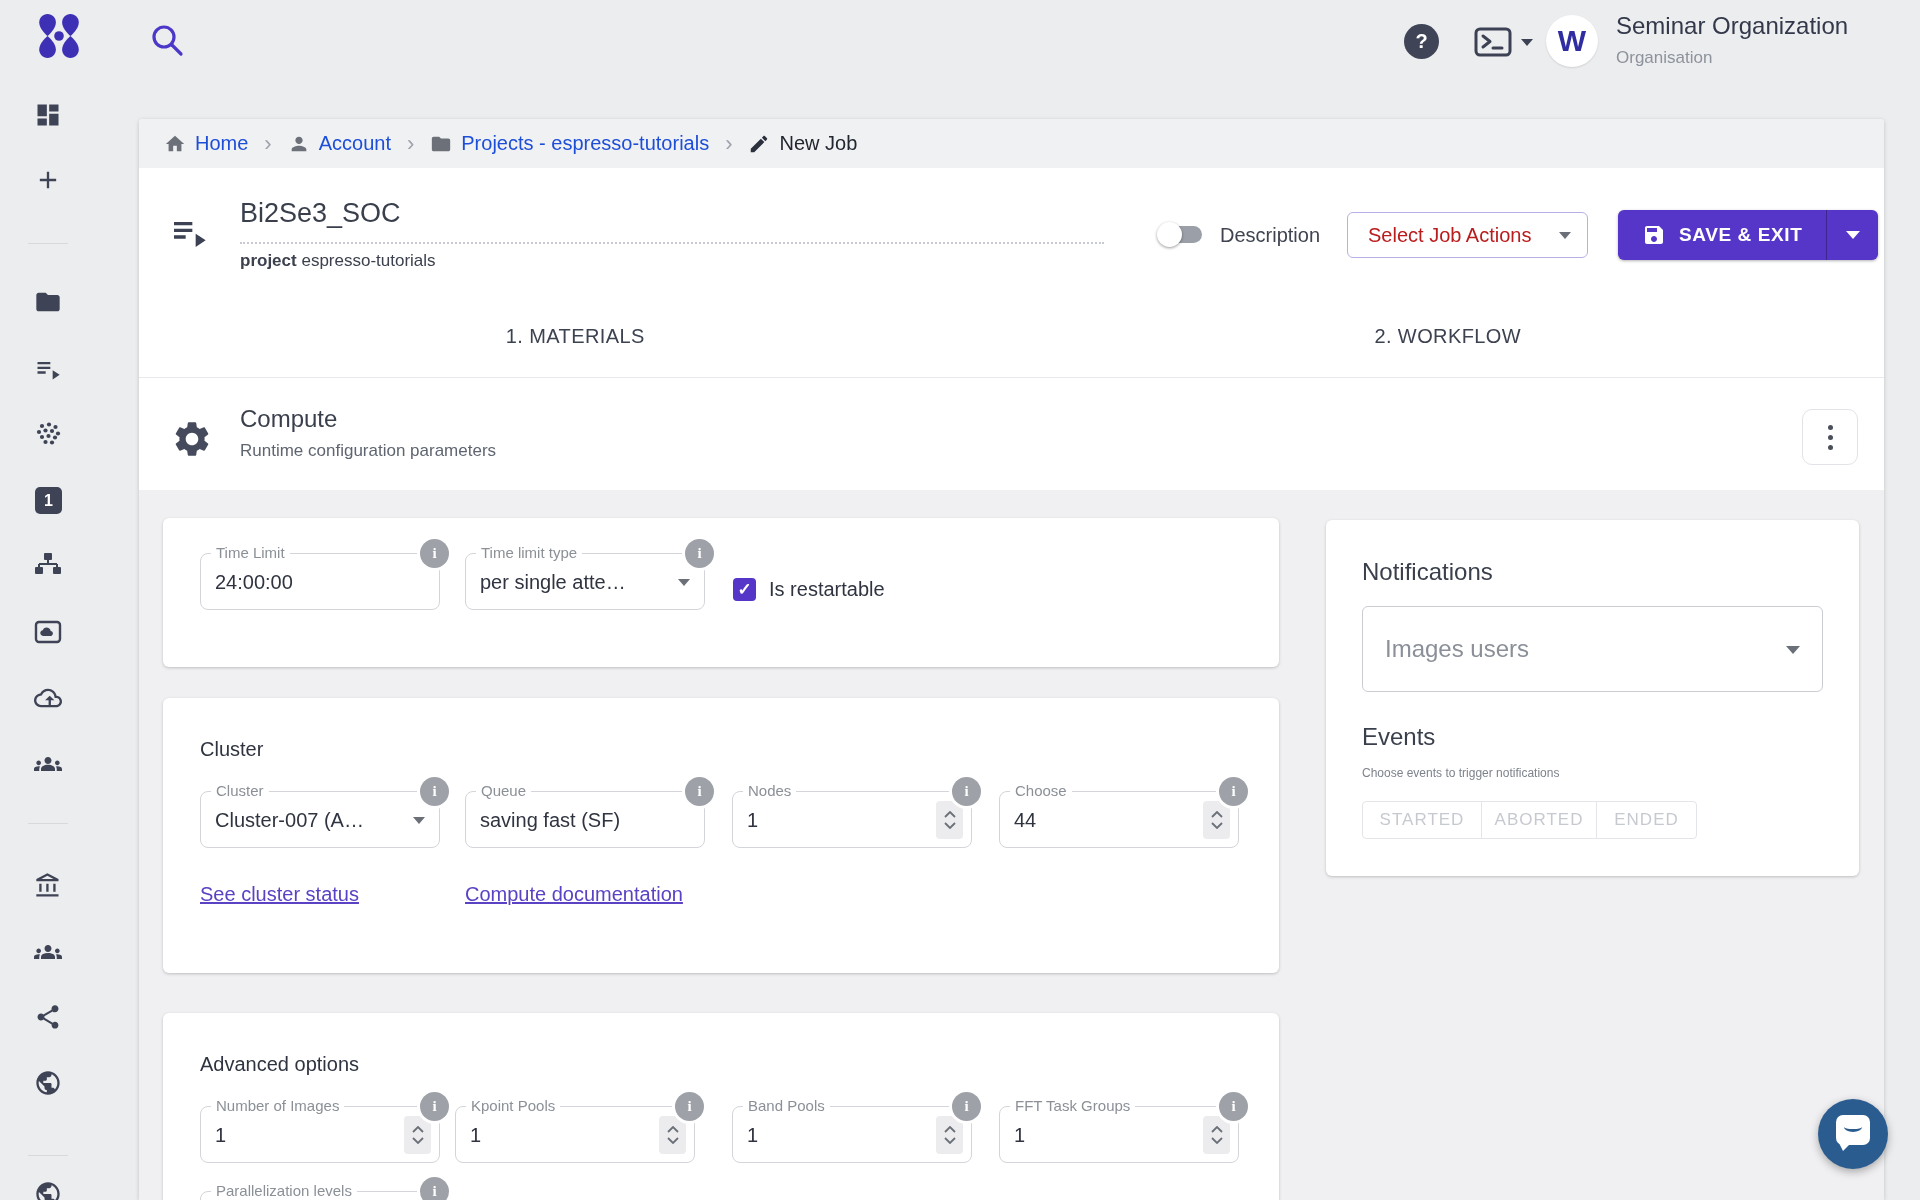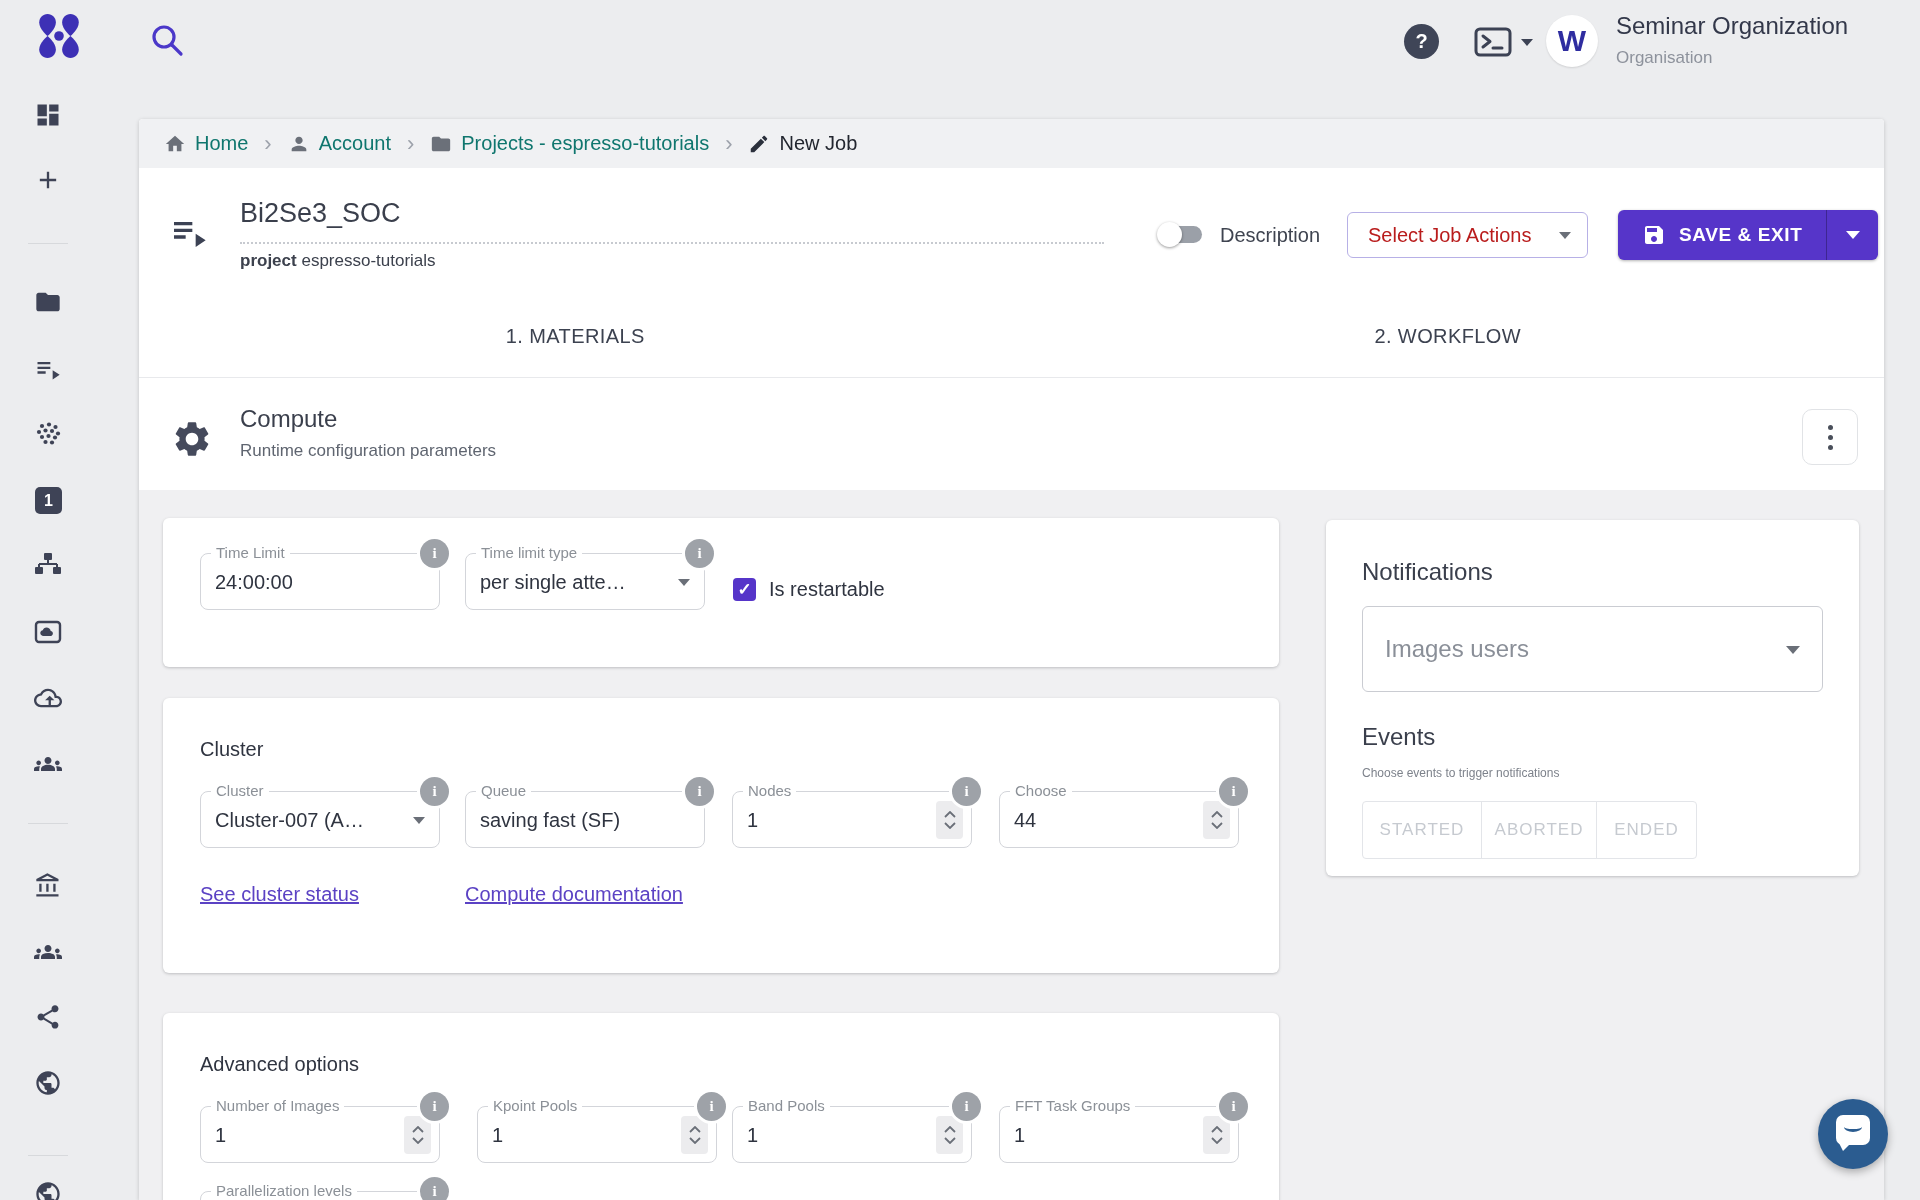--- a/index.html
+++ b/index.html
@@ -32,21 +32,21 @@
   .one-badge { position:absolute; left:35px; width:27px; height:27px; background:#3e4356; border-radius:5px;
     color:#fff; font-size:16px; font-weight:bold; display:flex; align-items:center; justify-content:center; }
 
   
   .main-card { position:absolute; left:139px; top:119px; width:1745px; height:1081px;
     background:#fff; border-radius:4px 4px 0 0; box-shadow:0 1px 4px rgba(0,0,0,.18); }
 
   .crumb-bar { position:absolute; left:0; top:0; width:100%; height:49px; background:#f0f1f3;
     border-radius:4px 4px 0 0; display:flex; align-items:center; padding-left:25px; }
   .crumb { display:flex; align-items:center; gap:9px; cursor:pointer; }
-  .crumb-label { font-size:20px; color:#0f766e; white-space:nowrap; }
+  .crumb-label { font-size:20px; color:#1d4ed8; white-space:nowrap; }
   .crumb-sep { font-size:22px; color:#9da2ab; margin:0 16px; }
   .crumb.current .crumb-label { color:#22262f; font-weight:500; }
 
   
   .title-row { position:absolute; left:0; top:49px; width:100%; height:127px; }
   .title-block { position:absolute; left:101px; top:30px; width:864px; }
   .job-title { font-size:27px; color:#3a3f4c; line-height:30px; }
   .title-dots { border-bottom:2px dotted #c7cad0; height:16px; width:864px; }
   .project-line { margin-top:7px; font-size:17px; color:#3c414d; }
   .project-line b { font-weight:700; }
@@ -103,21 +103,21 @@
   
   .notif-title { position:absolute; left:36px; top:38px; font-size:24px; color:#3a3f4c; }
   .users-select { position:absolute; left:36px; top:86px; width:461px; height:86px; border:1px solid #caccd2; border-radius:6px;
     background:#fff; cursor:pointer; }
   .users-select span { position:absolute; left:22px; top:50%; transform:translateY(-50%); font-size:24px; color:#8a8f98; }
   .users-select i { position:absolute; right:22px; top:50%; margin-top:-3px; width:0; height:0;
     border-left:7px solid transparent; border-right:7px solid transparent; border-top:8px solid #6a6f78; }
   .events-title { position:absolute; left:36px; top:203px; font-size:24px; color:#3a3f4c; }
   .events-hint { position:absolute; left:36px; top:246px; font-size:12px; color:#7d828b; }
   .event-group { position:absolute; left:36px; top:281px; display:flex; }
-  .event-btn { height:58px; border:1px solid #e3e5e9; background:#fff; color:#c6cad0; font-size:17px; letter-spacing:1px;
+  .event-btn { height:38px; border:1px solid #e3e5e9; background:#fff; color:#c6cad0; font-size:17px; letter-spacing:1px;
     display:flex; align-items:center; justify-content:center; cursor:pointer; margin-left:-1px; }
   .event-btn:first-child { border-radius:4px 0 0 4px; margin-left:0; }
   .event-btn:last-child { border-radius:0 4px 4px 0; }
 
   
   .chat { position:absolute; left:1818px; top:1099px; width:70px; height:70px; border-radius:50%; background:#2b5c90;
     box-shadow:0 3px 8px rgba(0,0,0,.3); cursor:pointer; }
   .chat .bubble { position:absolute; left:18px; top:16px; width:34px; height:30px; background:#fff; border-radius:7px; }
   .chat .bubble::after { content:""; position:absolute; left:3px; bottom:-6px; width:0; height:0;
     border-left:4px solid transparent; border-right:8px solid transparent; border-top:8px solid #fff; }
@@ -414,21 +414,21 @@
           <span class="stepper">
             <svg width="12" height="7">
                 <polyline points="1,6 6,1 11,6" stroke="#6a6f78" stroke-width="1.8" fill="none"></polyline>
               </svg>
             <svg width="12" height="7">
                 <polyline points="1,1 6,6 11,1" stroke="#6a6f78" stroke-width="1.8" fill="none"></polyline>
               </svg>
           </span>
           <span class="info-badge">i</span>
         </div>
-        <div class="field" style="left:314px;top:93px">
+        <div class="field" style="left:292px;top:93px">
           <span class="flabel">Kpoint Pools</span>
           <span class="fvalue">1</span>
           <span class="stepper">
             <svg width="12" height="7">
                 <polyline points="1,6 6,1 11,6" stroke="#6a6f78" stroke-width="1.8" fill="none"></polyline>
               </svg>
             <svg width="12" height="7">
                 <polyline points="1,1 6,6 11,1" stroke="#6a6f78" stroke-width="1.8" fill="none"></polyline>
               </svg>
           </span>

